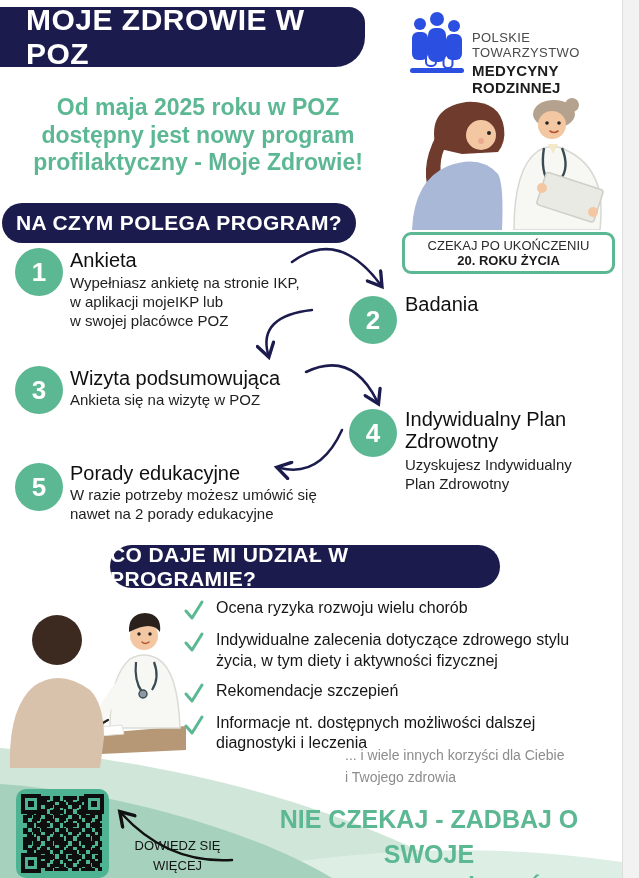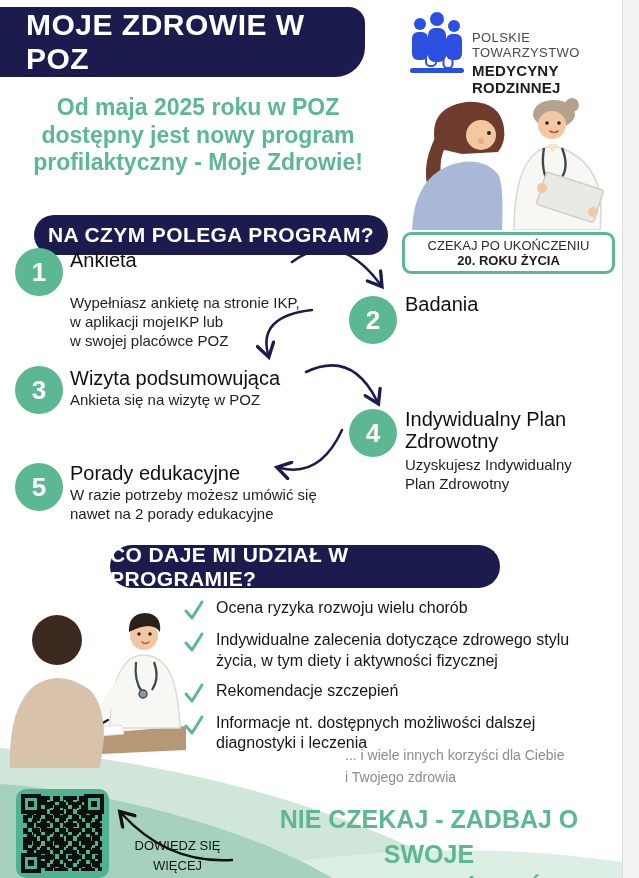--- a/index.html
+++ b/index.html
@@ -1,21 +1,21 @@
 <!DOCTYPE html>
 <html lang="pl"><head>
 <meta charset="utf-8">
 <style>
   * { margin:0; padding:0; box-sizing:border-box; }
   body { font-family:"Liberation Sans","DejaVu Sans",sans-serif; background:#ffffff; }
   .poster { position:relative; width:639px; height:878px; background:#ffffff; overflow:hidden; }
   .preline { white-space:pre-line; }
 
   
-  .header-banner { position:absolute; left:0; top:7px; width:365px; height:70px;
+  .header-banner { position:absolute; left:0; top:7px; width:365px; height:60px;
     background:#1b1b4e; border-radius:0 16px 30px 0; display:flex; align-items:center;
     padding-left:26px; }
   .header-banner .title { color:#ffffff; font-size:30px; font-weight:bold; letter-spacing:.5px; }
 
   .logo { position:absolute; left:406px; top:12px; }
   .logo-text { position:absolute; left:472px; top:30px; }
   .logo-text .l1 { font-size:13px; color:#4a4a4a; letter-spacing:.4px; }
   .logo-text .l2 { font-size:15px; font-weight:bold; color:#1c1c1c; letter-spacing:.2px; margin-top:2px; }
 
   
@@ -25,21 +25,21 @@
   .eligibility { position:absolute; left:402px; top:232px; width:213px; height:42px;
     border:3px solid #5cb793; border-radius:9px; background:#ffffff;
     display:flex; flex-direction:column; align-items:center; justify-content:center; }
   .eligibility .e1 { font-size:13px; color:#2c2c2c; }
   .eligibility .e2 { font-size:13px; color:#1a1a1a; font-weight:bold; }
 
   
   .section-banner { position:absolute; background:#1b1b4e; border-radius:22px;
     display:flex; align-items:center; justify-content:center; }
   .section-banner span { color:#ffffff; font-size:21px; font-weight:bold; letter-spacing:.4px; }
-  .banner-program { left:34px; top:203px; width:354px; height:40px;margin-top:12px; }
+  .banner-program { left:2px; top:203px; width:354px; height:40px; }
   .banner-benefits { left:110px; top:545px; width:390px; height:43px; }
 
   
   .step-circle { position:absolute; width:48px; height:48px; border-radius:50%;
     background:#5cb793; color:#ffffff; font-size:26px; font-weight:bold;
     display:flex; align-items:center; justify-content:center; }
   .step-title { position:absolute; font-size:20px; font-weight:normal; color:#101010; line-height:1.1; }
   .step-desc { position:absolute; font-size:15px; color:#1f1f1f; line-height:1.26; }
 
   
@@ -144,21 +144,21 @@
     <div class="e1">CZEKAJ PO UKOŃCZENIU</div>
     <div class="e2">20. ROKU ŻYCIA</div>
   </div>
 
   <div class="section-banner banner-program">
     <span>NA CZYM POLEGA PROGRAM?</span>
   </div>
 
   <div class="step-circle" style="left:15px; top:248px;">1</div>
   <div class="step-title" style="left:70px; top:249px;">Ankieta</div>
-  <div class="step-desc preline" style="left:70px; top:274px; width:270px;margin-top:20px;">Wypełniasz ankietę na stronie IKP,
+  <div class="step-desc preline" style="left:70px; top:274px; width:270px;">Wypełniasz ankietę na stronie IKP,
 w aplikacji mojeIKP lub
 w swojej placówce POZ</div>
 
   <div class="step-circle" style="left:349px; top:296px;">2</div>
   <div class="step-title" style="left:405px; top:293px;">Badania</div>
 
   <div class="step-circle" style="left:15px; top:366px;">3</div>
   <div class="step-title" style="left:70px; top:367px;">Wizyta podsumowująca</div>
   <div class="step-desc" style="left:70px; top:391px; width:270px;">Ankieta się na wizytę w POZ</div>
 

